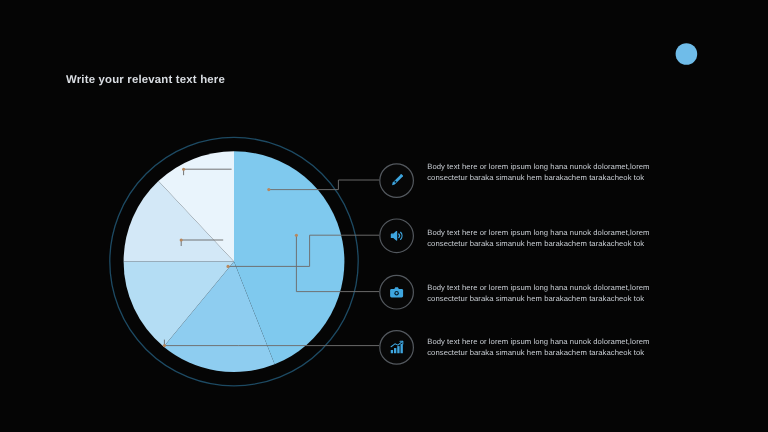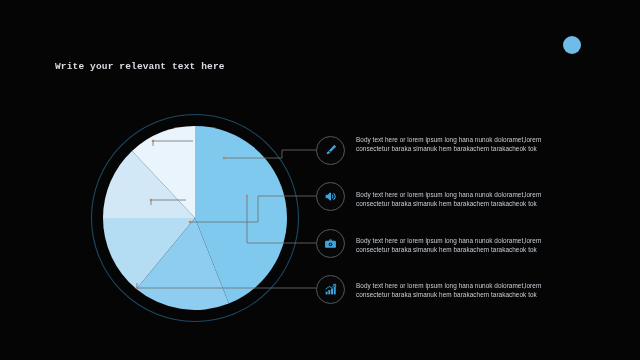--- a/index.html
+++ b/index.html
@@ -1,21 +1,21 @@
 <!DOCTYPE html>
 <html><head>
 <meta charset="utf-8">
 <style>
   html,body{margin:0;padding:0;background:#000;}
   body{width:640px;height:360px;overflow:hidden;
        font-family:"Liberation Sans","DejaVu Sans",sans-serif;}
   #stage{position:relative;width:640px;height:360px;background:#050505;overflow:hidden;}
 
   #title{position:absolute;left:55px;top:61px;font-size:9.5px;font-weight:700;
-         color:#d9dde2;letter-spacing:.15px;white-space:nowrap;font-family:Liberation Mono, monospace;}
+         color:#d9dde2;letter-spacing:.15px;white-space:nowrap;}
 
   #accent-dot{position:absolute;left:563px;top:36px;width:18px;height:18px;
               border-radius:50%;background:#6fbce9;}
 
   
   #pie-wrap{position:absolute;left:88px;top:111px;width:214px;height:214px;}
   #pie-wrap svg{display:block;}
 
   
   .icon-node{position:absolute;width:29px;height:29px;border-radius:50%;

